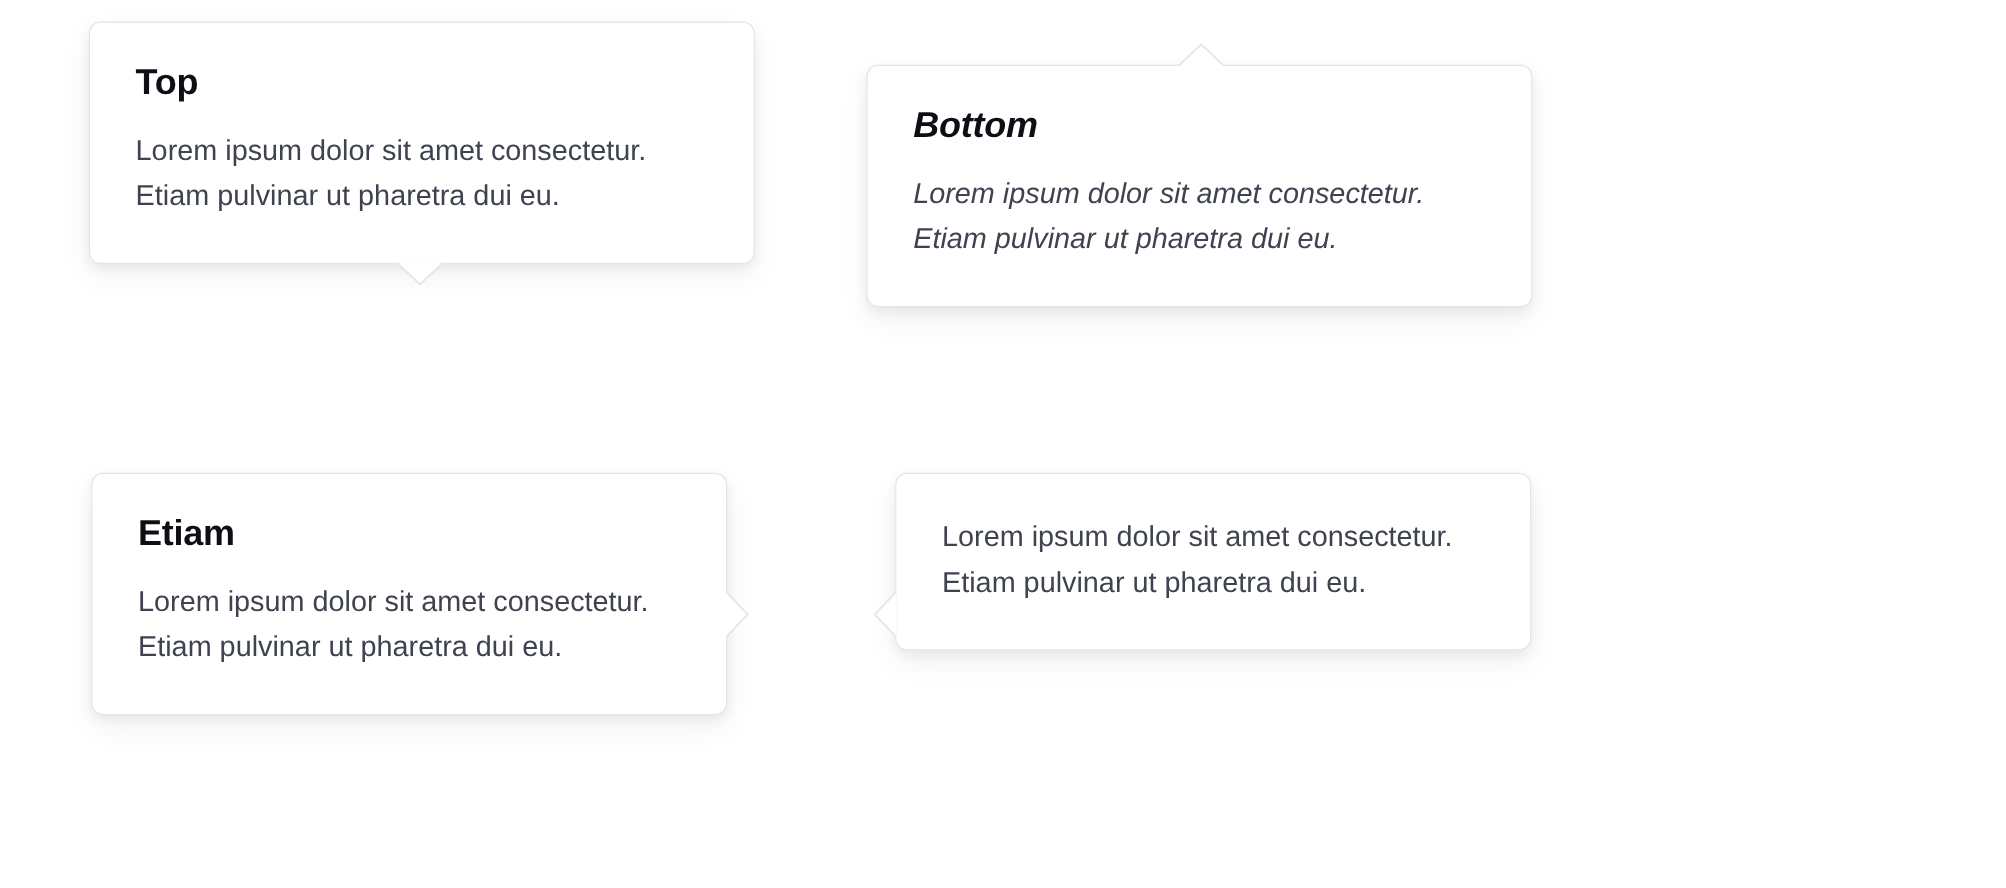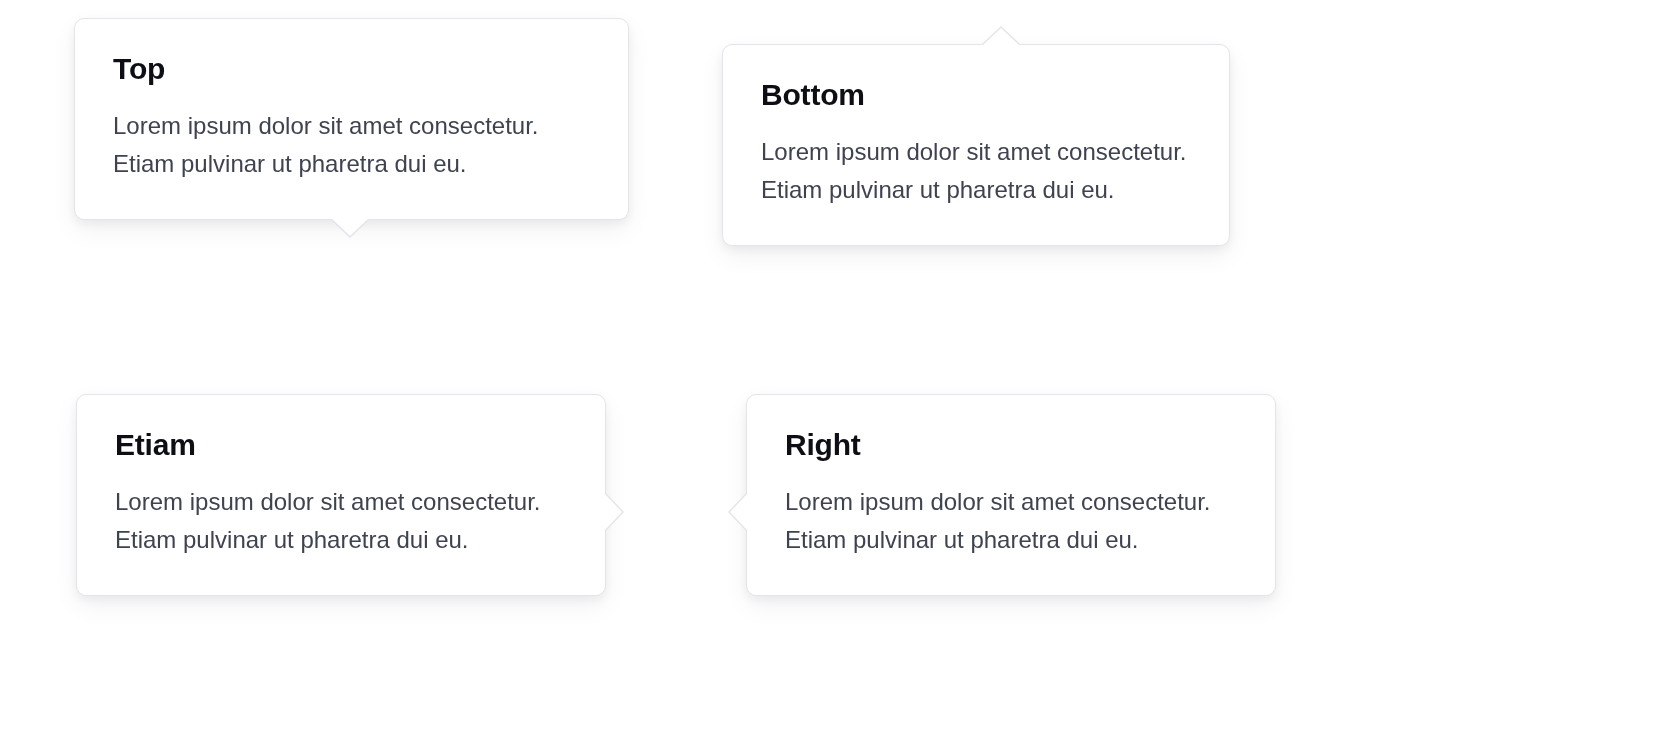--- a/index.html
+++ b/index.html
@@ -131,21 +131,21 @@
     border-bottom: 18px solid transparent;
     border-right: 17px solid #ffffff;
     top: -18px;
     right: -1px;
   }
 
   
   #tip-top    { left: 74px;  top: 18px;  width: 555px; }
   #tip-top    .arrow-down  { left: 275px; }
 
-  #tip-bottom { left: 722px; top: 44px;  width: 508px; }
+  #tip-bottom { left: 722px; top: 54px;  width: 555px; font-style: italic; }
   #tip-bottom .arrow-up    { left: 278px; }
 
   #tip-left   { left: 76px;  top: 394px; width: 530px; }
   #tip-left   .arrow-right { top: 117px; }
 
   #tip-right  { left: 746px; top: 394px; width: 530px; }
   #tip-right  .arrow-left  { top: 117px; }
 </style>
 </head>
 <body>
@@ -164,18 +164,17 @@
     <span class="arrow arrow-up"></span>
   </div>
 
   <div class="tip" id="tip-left">
     <h2 class="tip-title">Etiam</h2>
     <p class="tip-body">Lorem ipsum dolor sit amet consectetur. Etiam pulvinar ut pharetra dui eu.</p>
     <span class="arrow arrow-right"></span>
   </div>
 
   <div class="tip" id="tip-right">
-    <h2 class="tip-title">Right</h2>
     <p class="tip-body">Lorem ipsum dolor sit amet consectetur. Etiam pulvinar ut pharetra dui eu.</p>
     <span class="arrow arrow-left"></span>
   </div>
 
 </div>
 
 </body></html>

